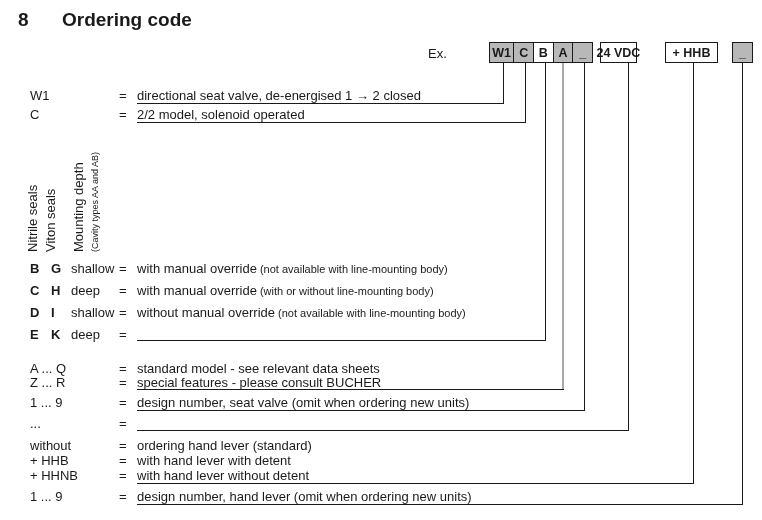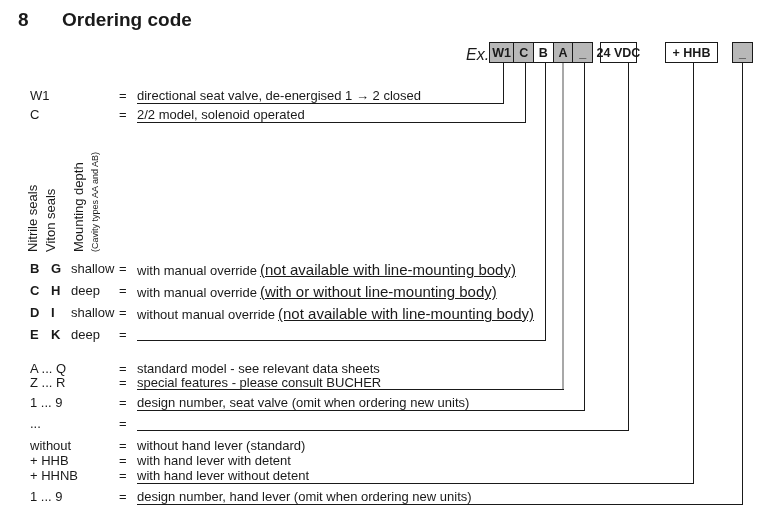--- a/index.html
+++ b/index.html
@@ -10,21 +10,21 @@
   html,body{margin:0;padding:0;background:#fff;}
   .page{
     position:relative;width:762px;height:520px;background:#fff;overflow:hidden;
     font-family:"Liberation Sans",sans-serif;color:var(--ink);
   }
   .title{position:absolute;top:9px;font-size:19px;font-weight:bold;white-space:nowrap;}
   .title-num{left:18px;}
   .title-text{left:62px;}
 
   
-  .ex-label{position:absolute;left:466px;top:46px;font-size:16px;font-style:italic;}
+  .ex-label{position:absolute;left:428px;top:46px;font-size:13px;}
   .codebox{
     position:absolute;top:42px;height:21px;box-sizing:border-box;
     border:1.5px solid var(--ink);background:#fff;
     display:flex;align-items:center;justify-content:center;
     font-size:12.5px;font-weight:bold;white-space:nowrap;
   }
   .group{left:489px;width:104px;padding:0;justify-content:stretch;}
   .cell{
     height:100%;display:flex;align-items:center;justify-content:center;
     border-right:1.5px solid var(--ink);box-sizing:border-box;flex:1 1 0;
@@ -38,21 +38,21 @@
   .vline.thick-grey{width:2px;background:var(--line-grey);}
   .uline{position:absolute;height:1px;background:var(--ink);left:137px;}
 
   
   .row{position:absolute;left:0;width:762px;height:16px;font-size:13px;white-space:nowrap;}
   .c1{position:absolute;left:30px;}
   .c2{position:absolute;left:51px;}
   .c3{position:absolute;left:71px;}
   .eq{position:absolute;left:119px;}
   .desc{position:absolute;left:137px;}
-  .small{font-size:15px;text-decoration:underline;}
+  .small{font-size:11px;}
   .desc .small{margin-left:3px;}
 
   
   .vlabel{
     position:absolute;transform-origin:0 100%;transform:rotate(-90deg);
     white-space:nowrap;font-size:13px;line-height:14px;
   }
   .vlabel-note{font-size:9px;line-height:11px;}
 </style>
 </head>
@@ -156,21 +156,21 @@
   </div>
 
   <div class="row" style="top:416px;">
     <span class="c1">...</span>
     <span class="eq">=</span>
   </div>
 
   <div class="row" style="top:438px;">
     <span class="c1">without</span>
     <span class="eq">=</span>
-    <span class="desc">without hand lever (standard)</span>
+    <span class="desc">ordering hand lever (standard)</span>
   </div>
   <div class="row" style="top:453px;">
     <span class="c1">+ HHB</span>
     <span class="eq">=</span>
     <span class="desc">with hand lever with detent</span>
   </div>
   <div class="row" style="top:468px;padding-left:20px;">
     <span class="c1">+ HHNB</span>
     <span class="eq">=</span>
     <span class="desc">with hand lever without detent</span>

